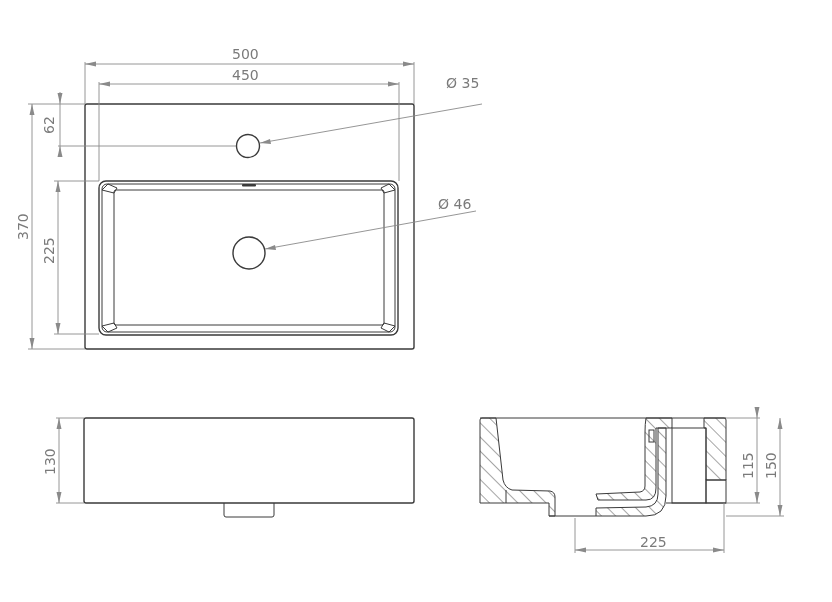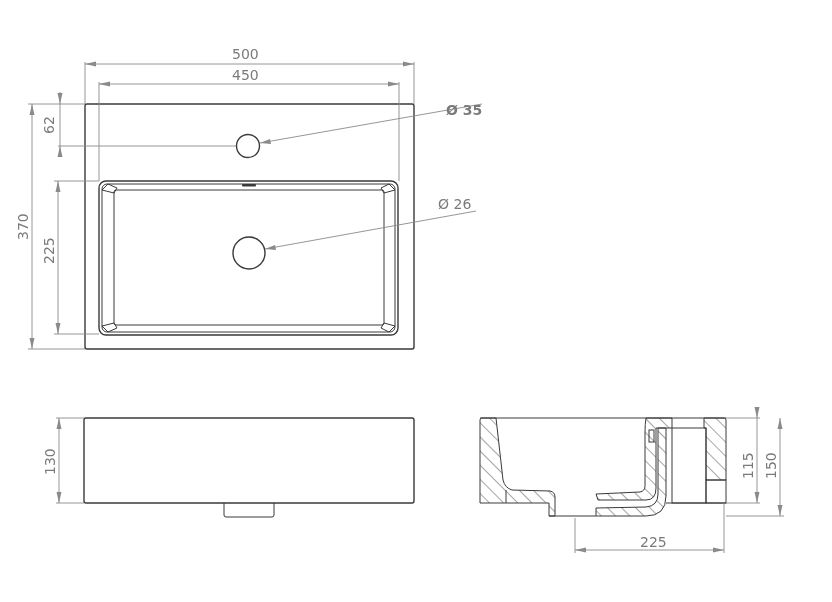--- a/index.html
+++ b/index.html
@@ -146,22 +146,22 @@
       <line class="dim" x1="724" y1="503" x2="724" y2="553"></line>
       <line class="dim" x1="575" y1="550" x2="724" y2="550"></line>
       <path class="arrow" d="M575 550 L586 547.5 L586 552.5 Z"></path>
       <path class="arrow" d="M724 550 L713 547.5 L713 552.5 Z"></path>
     </g>
   </g>
 </svg>
 
 <span class="overlay-label" style="left:232px; top:47px;">500</span>
 <span class="overlay-label" style="left:232px; top:68px;text-align:right;">450</span>
-<span class="overlay-label" style="left:446px; top:103px;font-weight:bold;">Ø 35</span>
-<span class="overlay-label" style="left:438px; top:197px;">Ø 26</span>
+<span class="overlay-label" style="left:446px; top:76px;">Ø 35</span>
+<span class="overlay-label" style="left:438px; top:197px;">Ø 46</span>
 
 <span class="overlay-label rot" style="left:16px; top:240px;">370</span>
 <span class="overlay-label rot" style="left:42px; top:134px;">62</span>
 <span class="overlay-label rot" style="left:42px; top:264px;">225</span>
 
 <span class="overlay-label rot" style="left:43px; top:475px;">130</span>
 
 <span class="overlay-label rot" style="left:741px; top:479px;">115</span>
 <span class="overlay-label rot" style="left:764px; top:479px;">150</span>
 <span class="overlay-label" style="left:640px; top:535px;">225</span>

